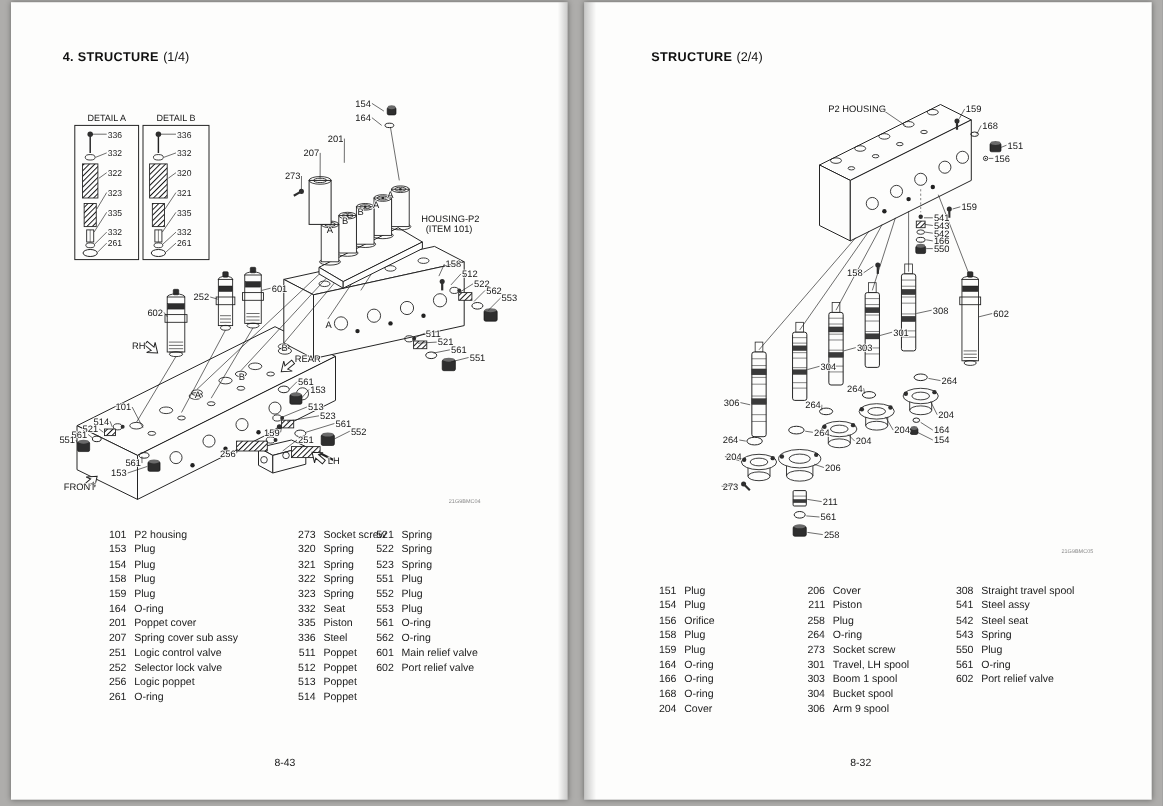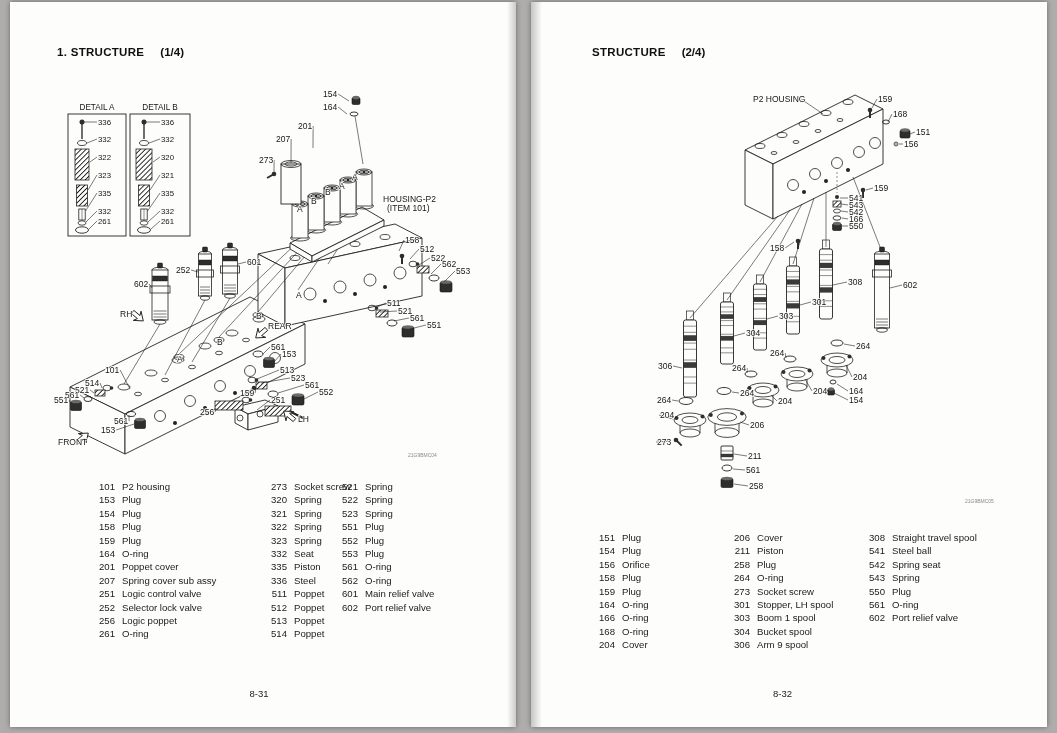--- a/index.html
+++ b/index.html
@@ -7,38 +7,38 @@
          font-family:"Liberation Sans",sans-serif}
   .page{position:absolute;top:2px;height:725px;background:#fdfdfc;box-shadow:0 0 5px rgba(0,0,0,.4)}
   .page-left{left:10px;width:506px}
   .page-right{left:531px;width:516px}
   .page-left::after{content:"";position:absolute;right:0;top:0;bottom:0;width:9px;
      background:linear-gradient(90deg,rgba(0,0,0,0),rgba(0,0,0,.20))}
   .page-right::before{content:"";position:absolute;left:0;top:0;bottom:0;width:11px;
      background:linear-gradient(90deg,rgba(0,0,0,.22),rgba(0,0,0,0))}
   .ptitle{position:absolute;top:44px;font-size:11.5px;color:#101010;white-space:nowrap}
   .ptitle b{font-weight:700;letter-spacing:.3px}
-  .ptitle span{font-weight:700;margin-left:16px}
+  .ptitle span{font-weight:400;margin-left:4px}
   .pcol{position:absolute;font-size:9.6px;color:#1b1b1b}
   .prow{display:flex;height:13.4px;line-height:13.4px}
   .pno{width:28px;text-align:right;flex:none}
   .pnm{margin-left:7px;white-space:nowrap}
   .pageno{position:absolute;top:686px;font-size:9.5px;color:#222}
   svg{position:absolute;left:0;top:0}
   svg text{font-family:"Liberation Sans",sans-serif}
   .co{paint-order:stroke;stroke:#fdfdfc;stroke-width:1.4px;fill:#161616}
   .fig{fill:#8a8a8a}
 </style>
 </head>
 <body>
 
 <div class="stage">
 
   <div class="page page-left">
-    <div class="ptitle" style="left:47px"><b>1. STRUCTURE</b><span>(1/4)</span></div>
+    <div class="ptitle" style="left:47px"><b>4. STRUCTURE</b><span>(1/4)</span></div>
     <svg id="svgL" width="506" height="470" viewBox="0 0 506 470">
         <defs>
           <pattern id="hL" width="3.5" height="3.5" patternUnits="userSpaceOnUse" patternTransform="rotate(45)">
             <rect x="0" y="0" width="3.5" height="3.5" fill="#fff"></rect>
             <line x1="0" y1="0" x2="0" y2="3.5" stroke="#151515" stroke-width="1.8"></line>
           </pattern>
         </defs>
         <rect x="58" y="112" width="58" height="122" fill="none" rx="0" stroke="#222" stroke-width="0.9"></rect>
         <text x="87" y="108" font-size="8.2" text-anchor="middle" class="co">DETAIL A</text>
         <circle cx="72" cy="120" r="2.5" fill="#2e2e2e" stroke="none" stroke-width="0.8"></circle>
@@ -472,21 +472,21 @@
           <div class="prow">
             <span class="pno">601</span>
             <span class="pnm">Main relief valve</span>
           </div>
           <div class="prow">
             <span class="pno">602</span>
             <span class="pnm">Port relief valve</span>
           </div>
         </div>
       </div>
-    <div class="pageno" style="left:224px;width:50px;text-align:center">8-31</div>
+    <div class="pageno" style="left:224px;width:50px;text-align:center">8-43</div>
   </div>
 
   <div class="page page-right">
     <div class="ptitle" style="left:61px"><b>STRUCTURE</b><span>(2/4)</span></div>
     <svg id="svgR" width="516" height="510" viewBox="0 0 516 510">
         <defs>
           <pattern id="hR" width="3.5" height="3.5" patternUnits="userSpaceOnUse" patternTransform="rotate(45)">
             <rect x="0" y="0" width="3.5" height="3.5" fill="#fff"></rect>
             <line x1="0" y1="0" x2="0" y2="3.5" stroke="#151515" stroke-width="1.8"></line>
           </pattern>
@@ -786,21 +786,21 @@
           <div class="prow">
             <span class="pno">264</span>
             <span class="pnm">O-ring</span>
           </div>
           <div class="prow">
             <span class="pno">273</span>
             <span class="pnm">Socket screw</span>
           </div>
           <div class="prow">
             <span class="pno">301</span>
-            <span class="pnm">Stopper, LH spool</span>
+            <span class="pnm">Travel, LH spool</span>
           </div>
           <div class="prow">
             <span class="pno">303</span>
             <span class="pnm">Boom 1 spool</span>
           </div>
           <div class="prow">
             <span class="pno">304</span>
             <span class="pnm">Bucket spool</span>
           </div>
           <div class="prow">
@@ -808,25 +808,25 @@
             <span class="pnm">Arm 9 spool</span>
           </div>
         </div>
         <div class="pcol" style="left: 326px; top: 529px;">
           <div class="prow">
             <span class="pno">308</span>
             <span class="pnm">Straight travel spool</span>
           </div>
           <div class="prow">
             <span class="pno">541</span>
-            <span class="pnm">Steel ball</span>
+            <span class="pnm">Steel assy</span>
           </div>
           <div class="prow">
             <span class="pno">542</span>
-            <span class="pnm">Spring seat</span>
+            <span class="pnm">Steel seat</span>
           </div>
           <div class="prow">
             <span class="pno">543</span>
             <span class="pnm">Spring</span>
           </div>
           <div class="prow">
             <span class="pno">550</span>
             <span class="pnm">Plug</span>
           </div>
           <div class="prow">

